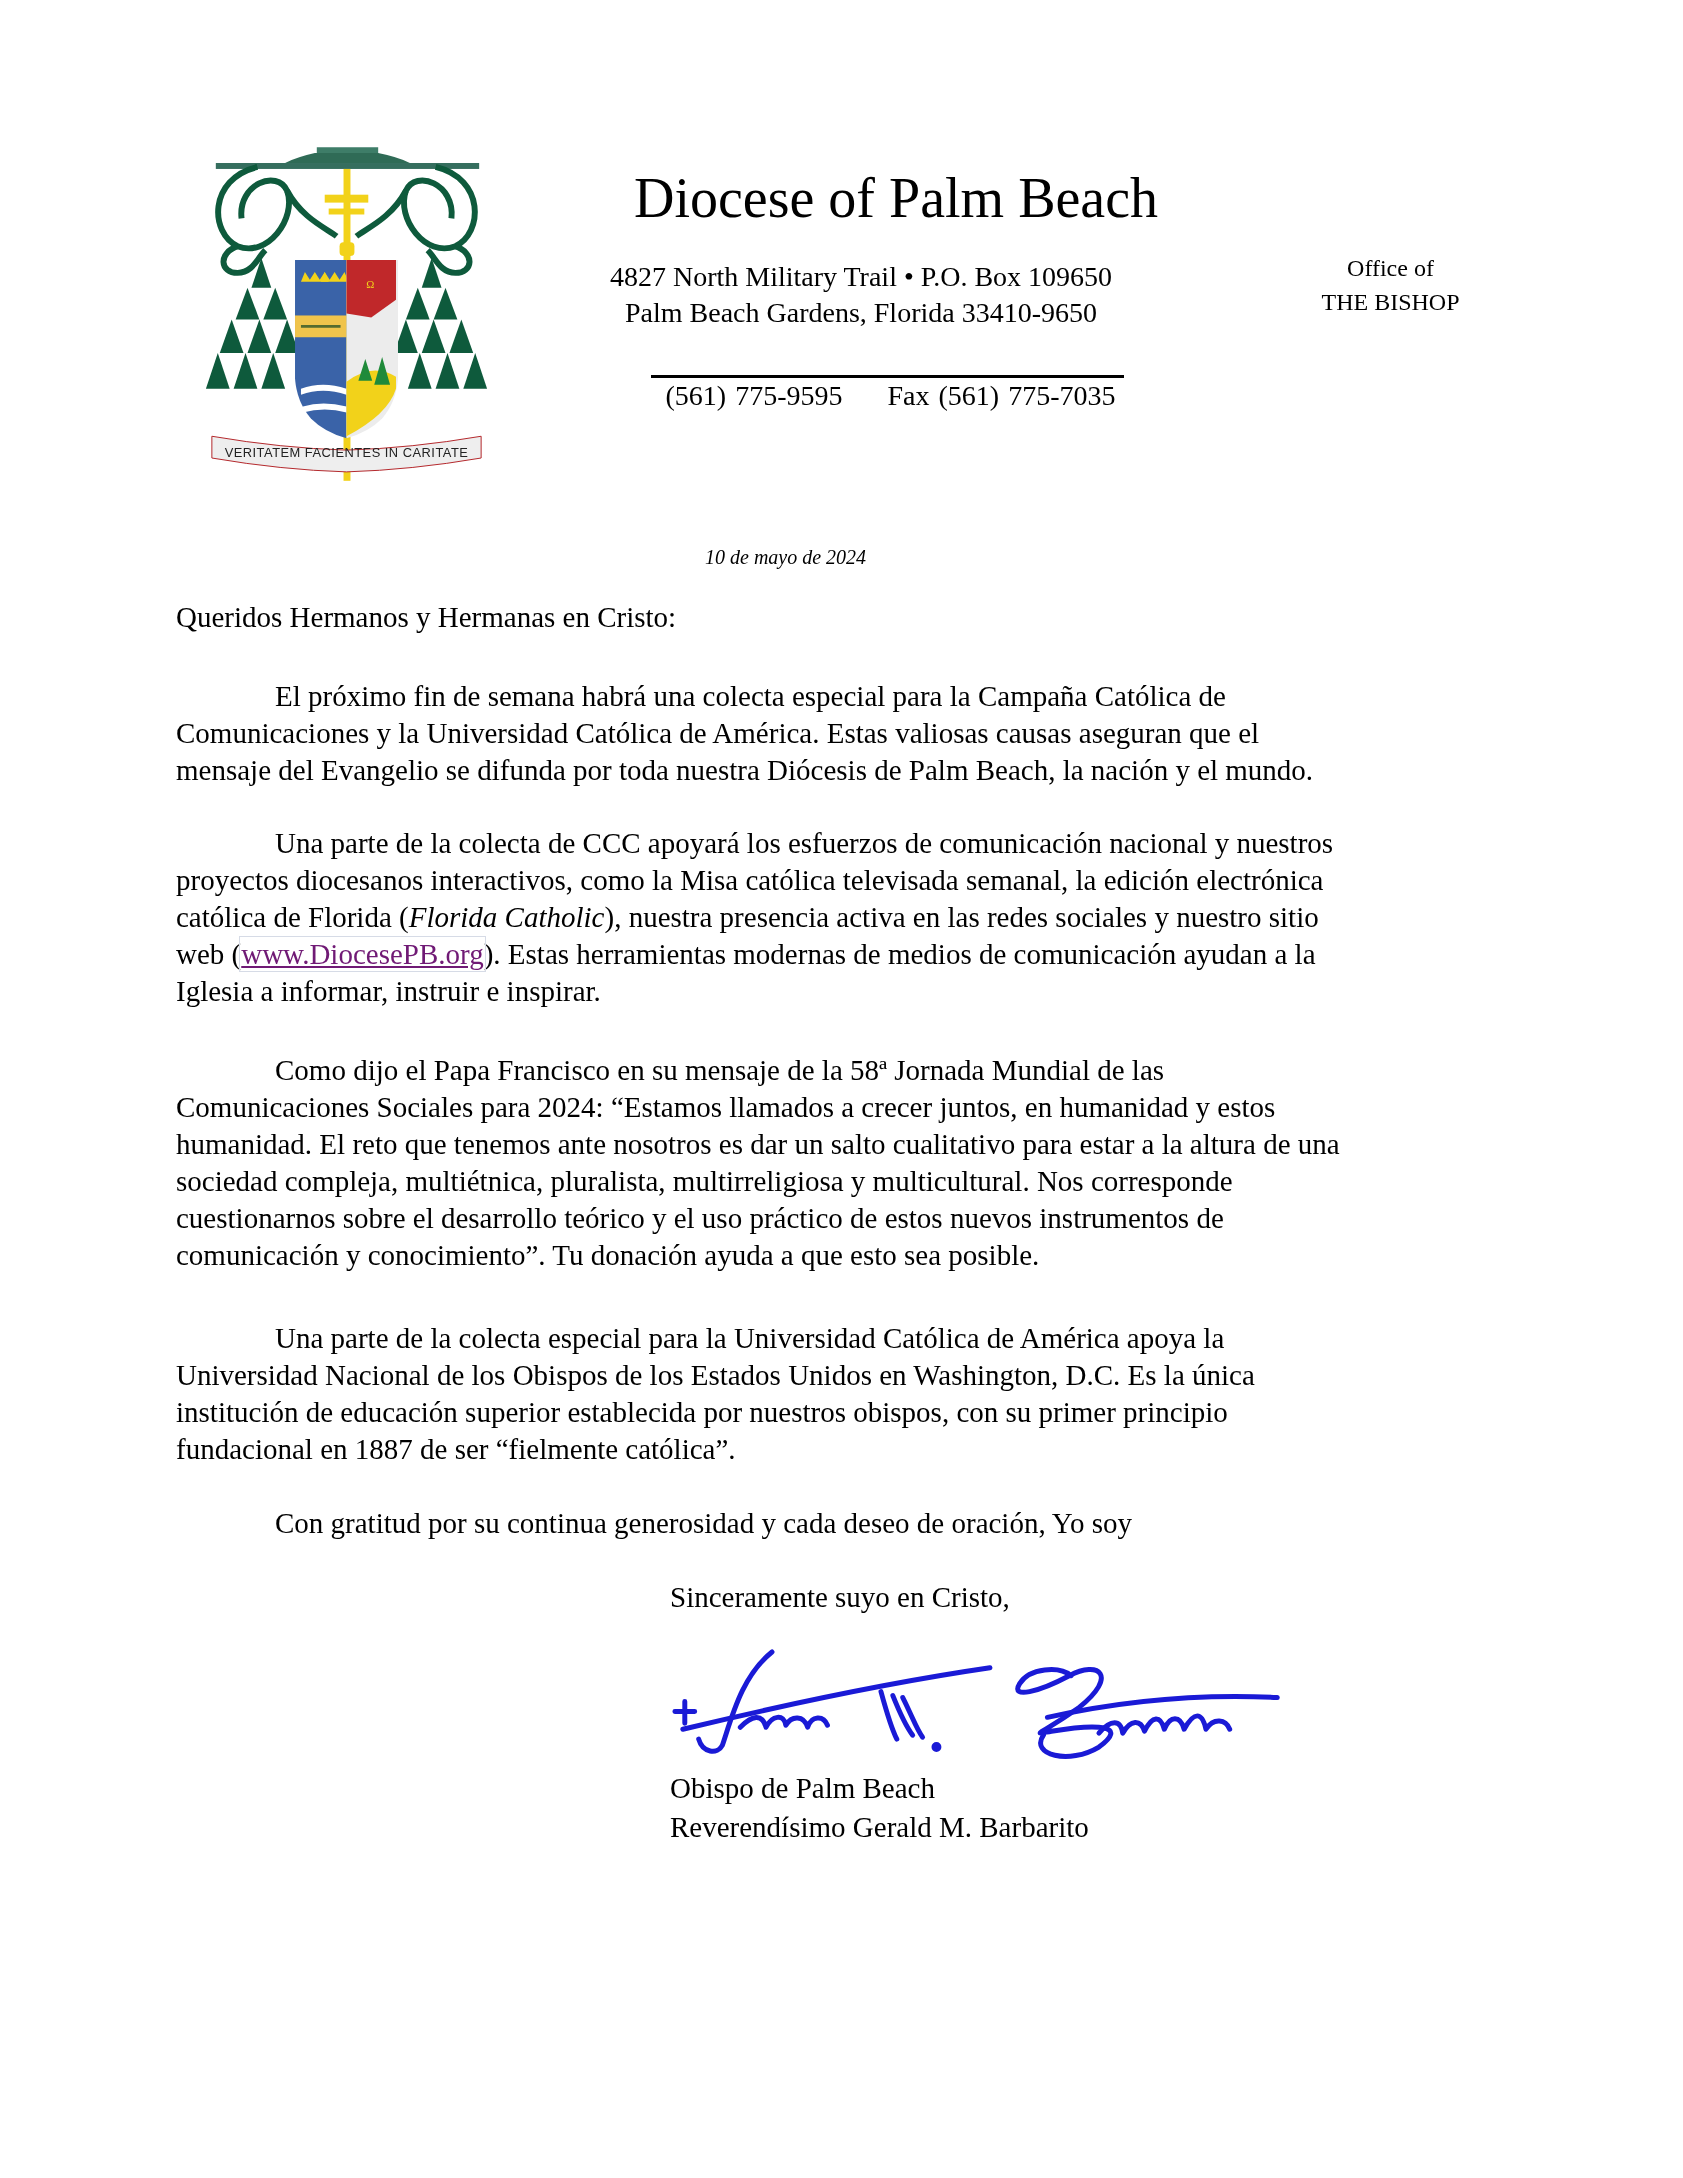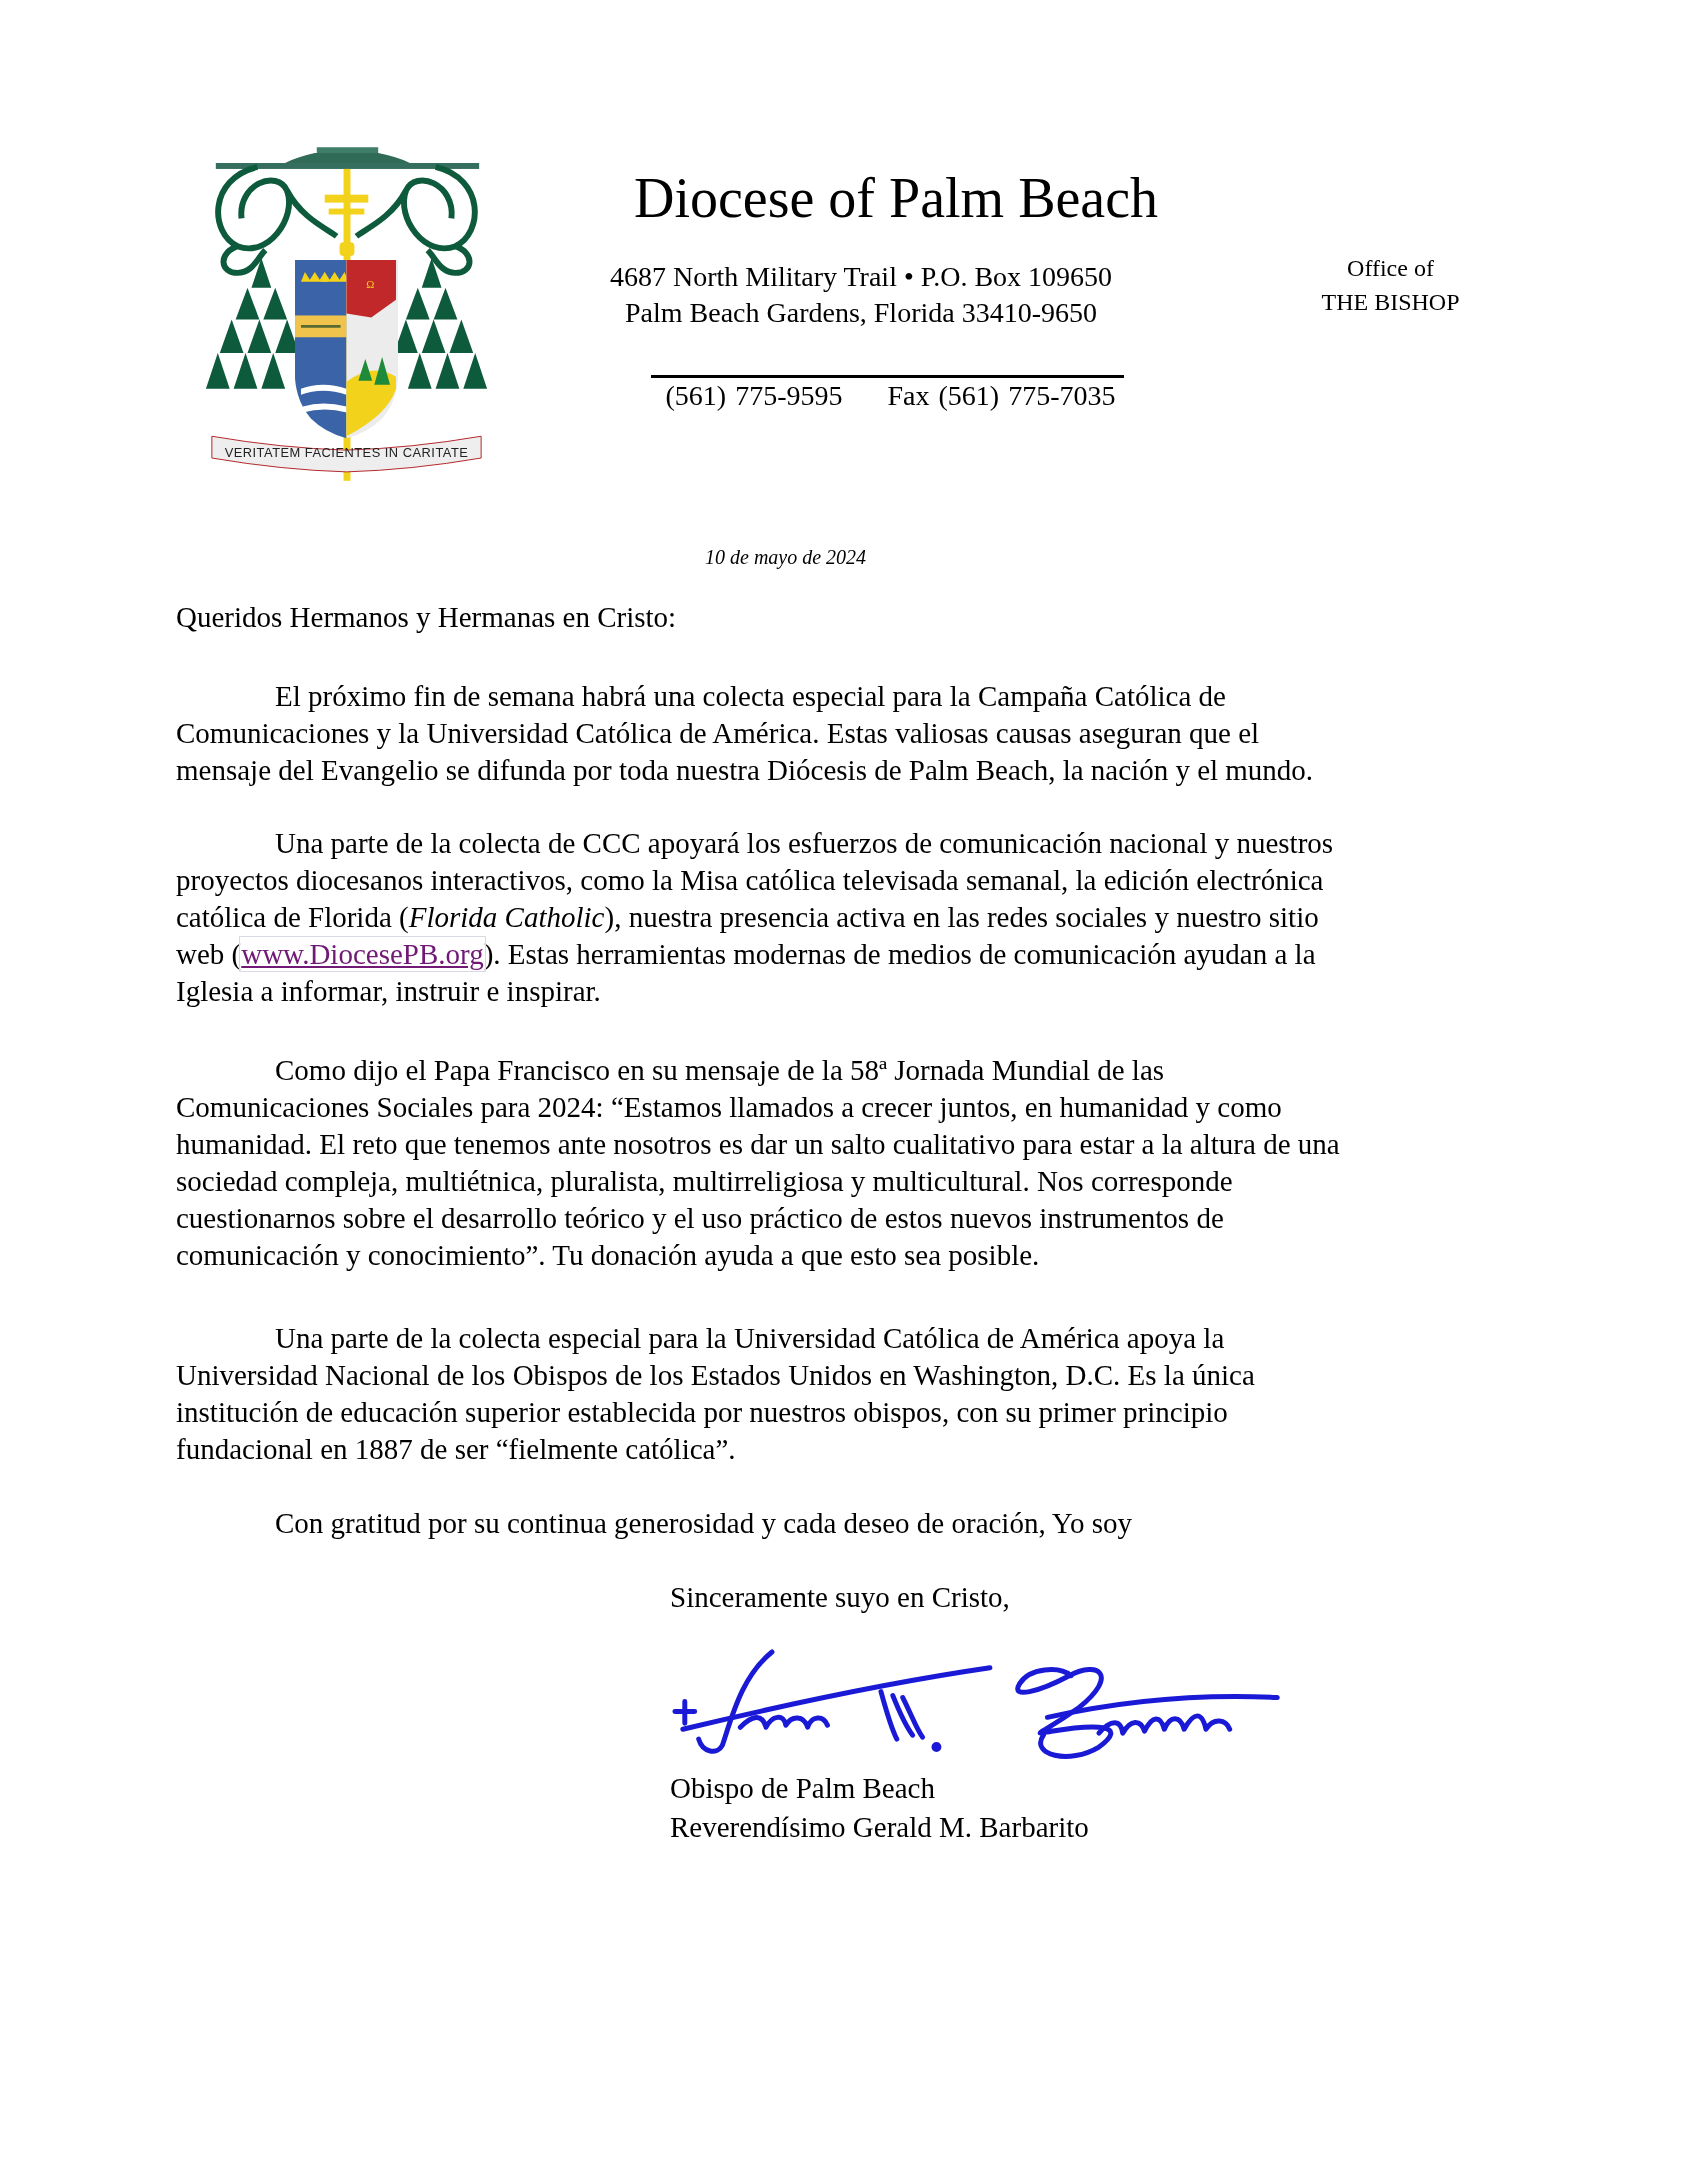--- a/index.html
+++ b/index.html
@@ -104,21 +104,21 @@
 
   <g>
     <path d="M14 300 q70 12 136 14 q66 -2 136 -14 v22 q-70 12 -136 14 q-66 -2 -136 -14 z" fill="#eeeeee" stroke="#b3262a" stroke-width="1"></path>
     <text class="motto-text" x="150" y="321" text-anchor="middle">VERITATEM FACIENTES IN CARITATE</text>
   </g>
 </svg>
 
 <div class="title">Diocese of Palm Beach</div>
 
 <div class="addr">
-  <div>4687 North Military Trail • P.O. Box 109650</div>
+  <div>4827 North Military Trail • P.O. Box 109650</div>
   <div>Palm Beach Gardens, Florida 33410-9650</div>
 </div>
 
 <div class="rule"></div>
 
 <div class="phone">
   <span>(561) 775-9595</span>
   <span>&nbsp;&nbsp;&nbsp;</span>
   <span>Fax (561) 775-7035</span>
 </div>
@@ -140,21 +140,21 @@
 <div class="para p2">
   <span class="line indent">Una parte de la colecta de CCC apoyará los esfuerzos de comunicación nacional y nuestros</span>
   <span class="line">proyectos diocesanos interactivos, como la Misa católica televisada semanal, la edición electrónica</span>
   <span class="line"><span>católica de Florida (</span><span class="ital">Florida Catholic</span><span>), nuestra presencia activa en las redes sociales y nuestro sitio</span></span>
   <span class="line"><span>web (</span><a class="link">www.DiocesePB.org</a><span>). Estas herramientas modernas de medios de comunicación ayudan a la</span></span>
   <span class="line">Iglesia a informar, instruir e inspirar.</span>
 </div>
 
 <div class="para p3">
   <span class="line indent">Como dijo el Papa Francisco en su mensaje de la 58ª Jornada Mundial de las</span>
-  <span class="line">Comunicaciones Sociales para 2024: “Estamos llamados a crecer juntos, en humanidad y como</span>
+  <span class="line">Comunicaciones Sociales para 2024: “Estamos llamados a crecer juntos, en humanidad y estos</span>
   <span class="line">humanidad. El reto que tenemos ante nosotros es dar un salto cualitativo para estar a la altura de una</span>
   <span class="line">sociedad compleja, multiétnica, pluralista, multirreligiosa y multicultural. Nos corresponde</span>
   <span class="line">cuestionarnos sobre el desarrollo teórico y el uso práctico de estos nuevos instrumentos de</span>
   <span class="line">comunicación y conocimiento”. Tu donación ayuda a que esto sea posible.</span>
 </div>
 
 <div class="para p4">
   <span class="line indent">Una parte de la colecta especial para la Universidad Católica de América apoya la</span>
   <span class="line">Universidad Nacional de los Obispos de los Estados Unidos en Washington, D.C. Es la única</span>
   <span class="line">institución de educación superior establecida por nuestros obispos, con su primer principio</span>

